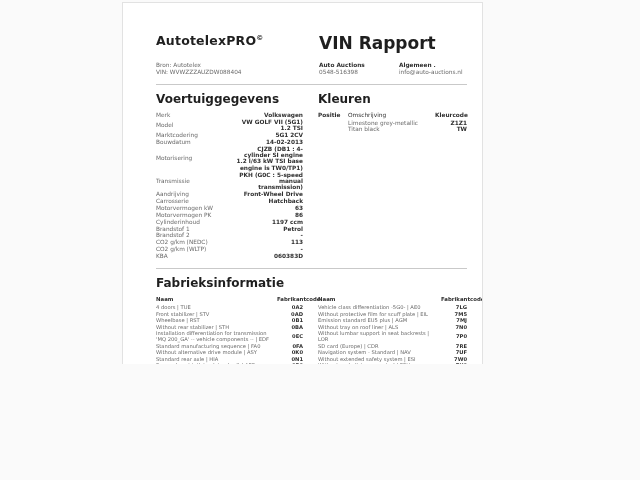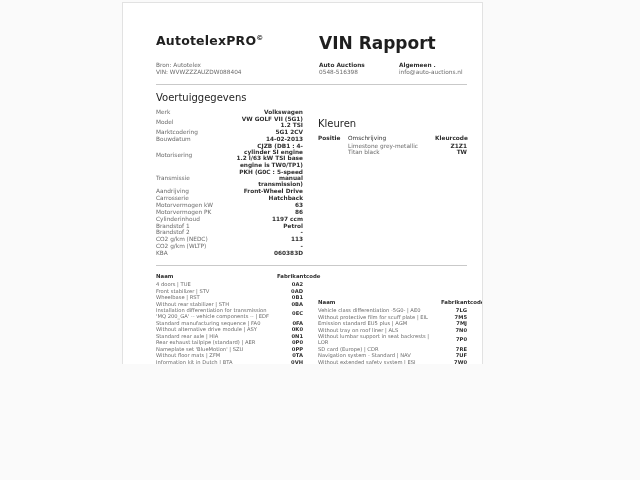--- a/index.html
+++ b/index.html
@@ -12,25 +12,25 @@
   .hdr-row{display:flex;align-items:flex-start;}
   .brand{width:163px;font-size:12.5px;font-weight:bold;color:#1f1f1f;letter-spacing:.2px;}
   .brand sup{font-size:7px;}
   .title{font-size:17px;font-weight:bold;color:#1f1f1f;}
   .contact-row{display:flex;margin-top:9px;font-size:5.8px;line-height:7px;color:#6a6a6a;}
   .contact-row .col-a{width:163px;}
   .contact-row .col-b{width:80px;}
   .contact-row .col-c{flex:1;}
   hr{border:0;border-top:1px solid #c9c9c9;margin:8px 0 7px 0;}
   
-  .sec-h{font-size:10px;font-weight:normal;color:#1f1f1f;margin-bottom:6px;}
+  .sec-h{font-size:12px;font-weight:bold;color:#1f1f1f;margin-bottom:6px;}
   
   .main-cols,.fab-cols{display:flex;}
   .vcol,.fcol{width:148px;margin-right:15px;}
-  .kcol,.fcol.r{width:150px;margin-right:0;margin-top:26px;}
+  .kcol,.fcol.r{width:150px;margin-right:0;}
   
   .kv-row{display:flex;align-items:center;font-size:5.8px;line-height:6.3px;margin-bottom:.6px;}
   .kv-label{flex:1;color:#6a6a6a;}
   .kv-value{width:70px;text-align:right;font-weight:bold;color:#2f2f2f;}
   
   .color-head,.color-row{display:flex;font-size:5.8px;line-height:6.6px;}
   .c-pos{width:30px;}
   .c-desc{flex:1;color:#6a6a6a;}
   .c-code{width:32px;text-align:right;font-weight:bold;color:#2f2f2f;}
   .color-head .c-desc{color:#2f2f2f;}
@@ -157,20 +157,21 @@
               <div class="c-pos"></div>
               <div class="c-desc">Titan black</div>
               <div class="c-code">TW</div>
             </div>
           </div>
       </div>
     </div>
 
     <hr>
 
+    <div class="sec-h">Fabrieksinformatie</div>
     <div class="fab-cols">
       <div class="fcol">
         <div class="fab-head">
           <div class="f-name">Naam</div>
           <div class="f-code">Fabrikantcode</div>
         </div>
         <div id="fab-left">
             <div class="fab-row">
               <div class="f-name">4 doors | TUE</div>
               <div class="f-code">0A2</div>

